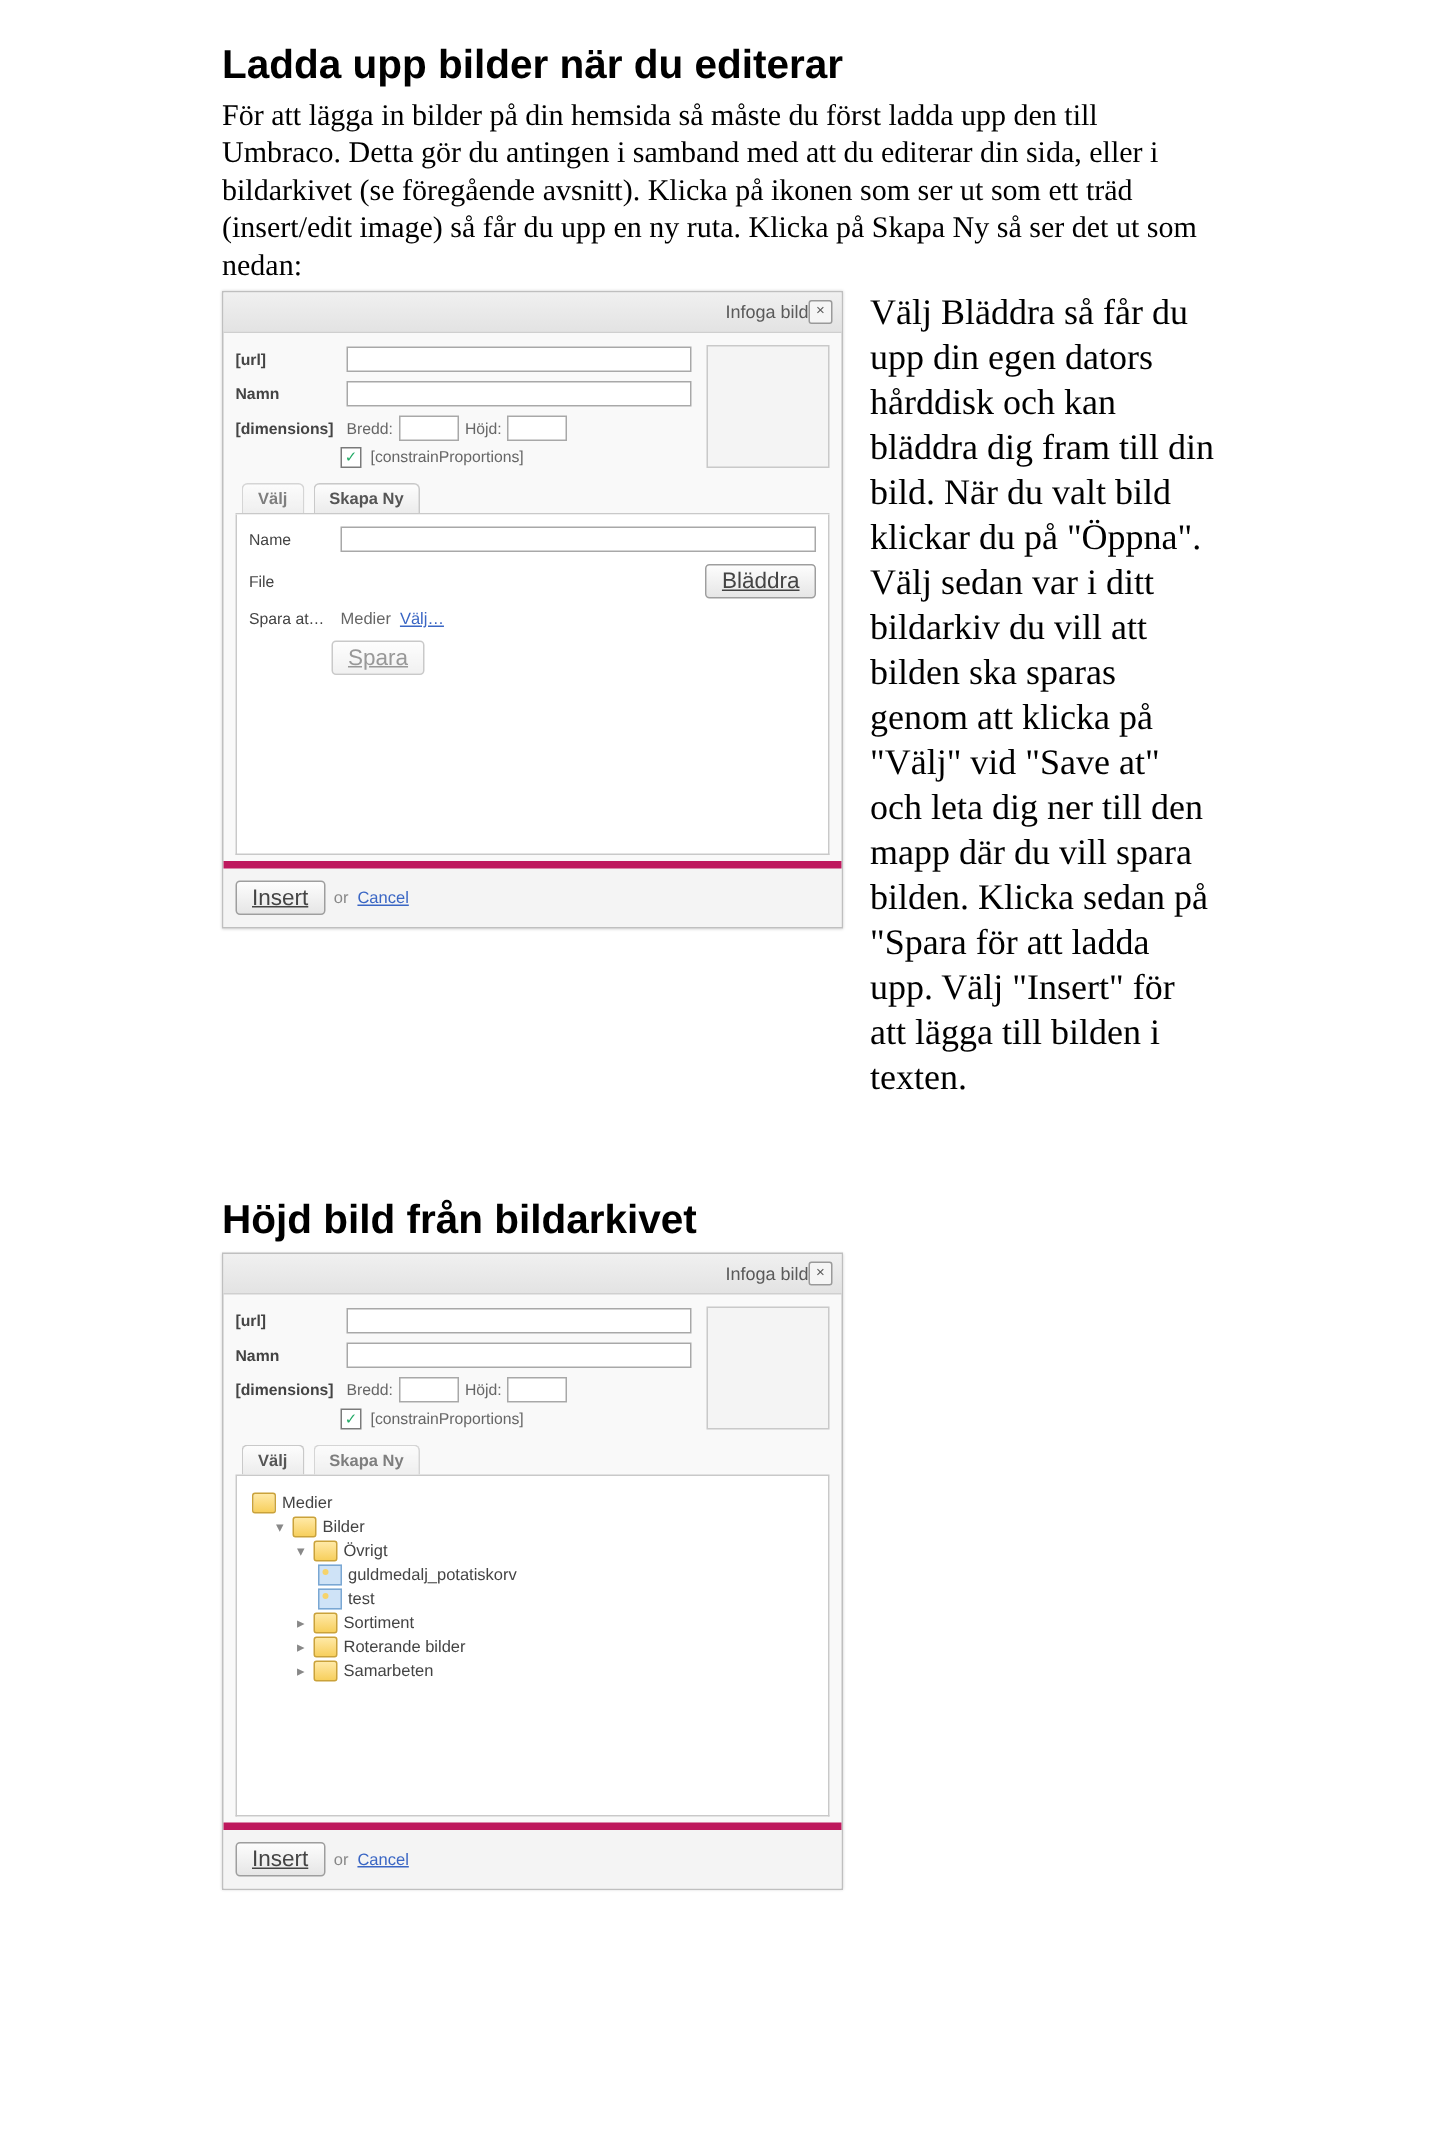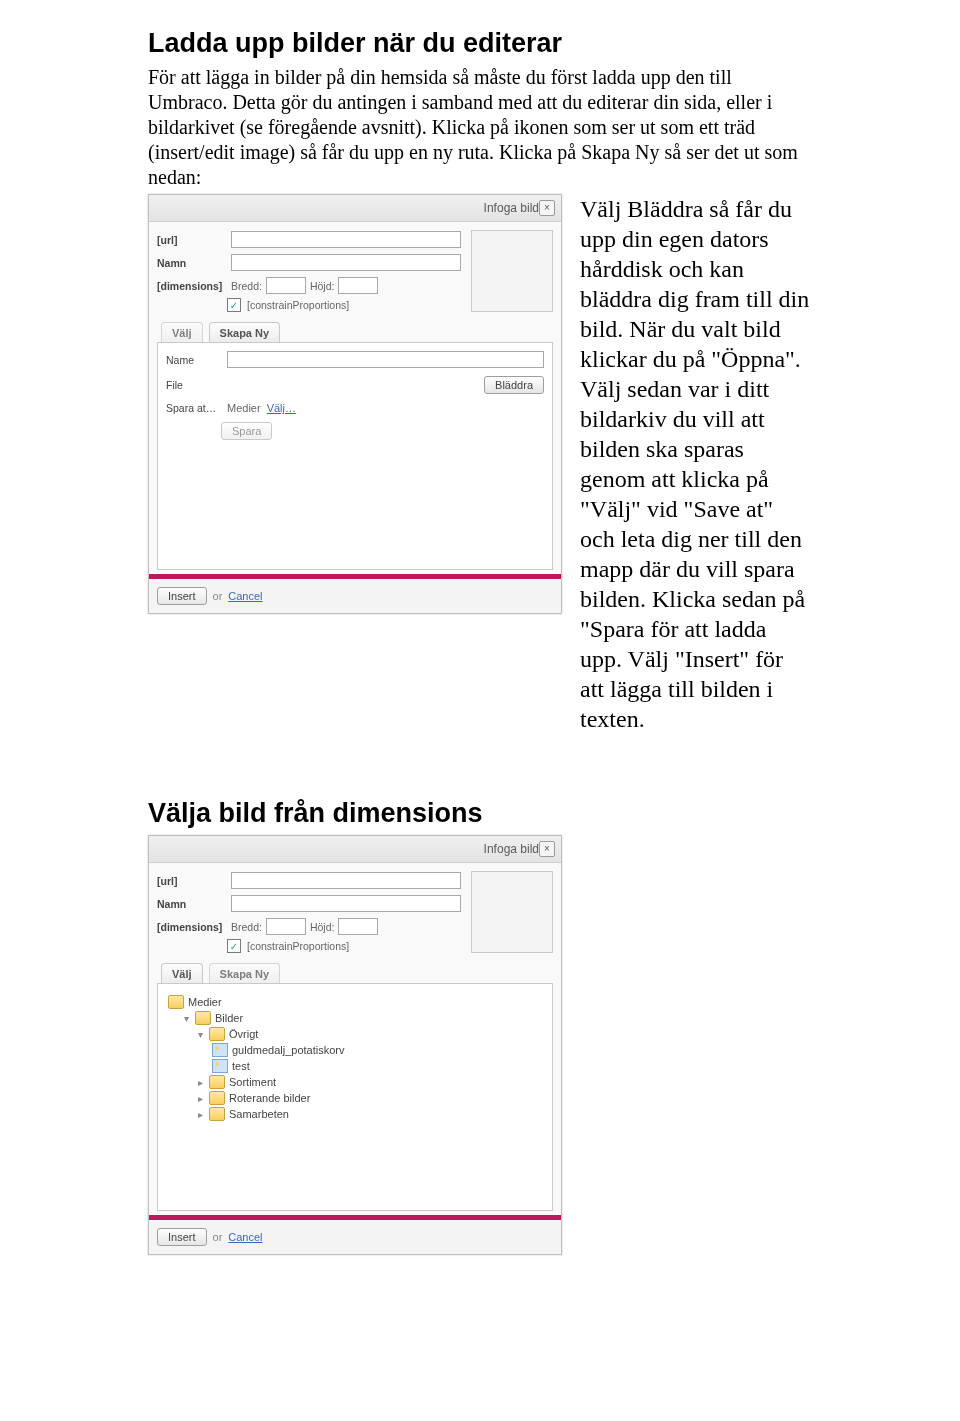--- a/index.html
+++ b/index.html
@@ -21,21 +21,21 @@
   .dimrow{display:flex;align-items:center;gap:6px;margin-left:70px;margin-top:-2px;}
   .cb{width:12px;height:12px;border:1px solid #7a7a7a;background:#fff;display:inline-flex;align-items:center;justify-content:center;font-size:10px;color:#2a6;}
   .cplabel{color:#666;font-size:10.5px;}
   .thumb{width:80px;height:80px;border:1px solid #c9c9c9;background:#f4f4f4;}
   .tabs{display:flex;gap:6px;border-bottom:1px solid #c9c9c9;margin-top:10px;padding-left:4px;font-weight:bold;}
   .tab{padding:4px 10px 3px 10px;border:1px solid #c9c9c9;border-bottom:none;border-top-left-radius:4px;border-top-right-radius:4px;background:linear-gradient(#fdfdfd,#ececec);font-size:11px;color:#555;cursor:pointer;}
   .tab.inactive{opacity:.75;}
   .tabpanel{border:1px solid #c9c9c9;border-top:none;background:#fff;min-height:210px;padding:8px;}
   .tabpanel.upload .urow{display:flex;align-items:center;margin-bottom:8px;gap:6px;}
   .ulabel{width:55px;color:#444;font-size:10.5px;}
-  .btn{display:inline-block;border:1px solid #9e9e9e;border-radius:3px;background:linear-gradient(#fdfdfd,#e6e6e6);padding:2px 10px;font-size:11px;color:#444;cursor:pointer;}
+  .btn{display:inline-block;border:1px solid #9e9e9e;border-radius:3px;background:linear-gradient(#fdfdfd,#e6e6e6);padding:2px 10px;font-size:15px;color:#444;cursor:pointer;text-decoration:underline;}
   .btn-disabled{opacity:.55;}
   .link{color:#3a66c4;text-decoration:underline;font-size:11px;cursor:pointer;}
   .spara-row{margin-left:55px;margin-top:2px;}
   .dlg-footer{border-top:5px solid #be185d;padding:8px;background:#f4f4f4;display:flex;align-items:center;gap:6px;}
   .orlbl{font-size:11px;color:#888;}
   .sidepara{flex:1;font-size:24px;line-height:1.25;}
   .spacer{height:60px;}
   .tree{padding:2px 2px;}
   .tree-node{display:flex;align-items:center;gap:4px;padding:1px 0;font-size:11px;color:#444;}
   .indent1{padding-left:14px;}
@@ -118,21 +118,21 @@
         <span class="orlbl">or</span>
         <span class="link">Cancel</span>
       </div>
     </div>
 
     <p class="sidepara">Välj Bläddra så får du upp din egen dators hårddisk och kan bläddra dig fram till din bild. När du valt bild klickar du på "Öppna". Välj sedan var i ditt bildarkiv du vill att bilden ska sparas genom att klicka på "Välj" vid "Save at" och leta dig ner till den mapp där du vill spara bilden. Klicka sedan på "Spara för att ladda upp. Välj "Insert" för att lägga till bilden i texten.</p>
   </div>
 
   <div class="spacer"></div>
 
-  <h2>Välja bild från dimensions</h2>
+  <h2>Höjd bild från bildarkivet</h2>
 
   <div class="dialog dialog2">
     <div class="dlg-titlebar">
       <span>Infoga bild</span>
       <span class="dlg-close">×</span>
     </div>
     <div class="dlg-body">
       <div class="toprow">
         <div class="formcol">
           <div class="frow">

